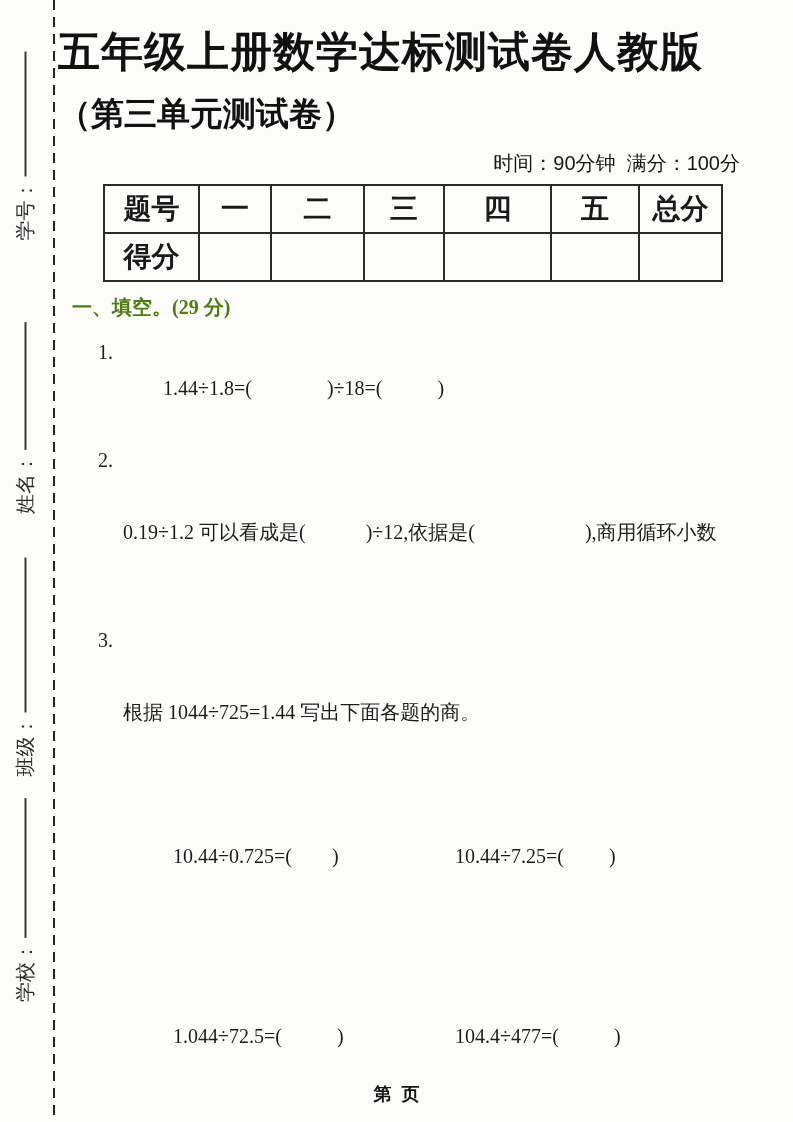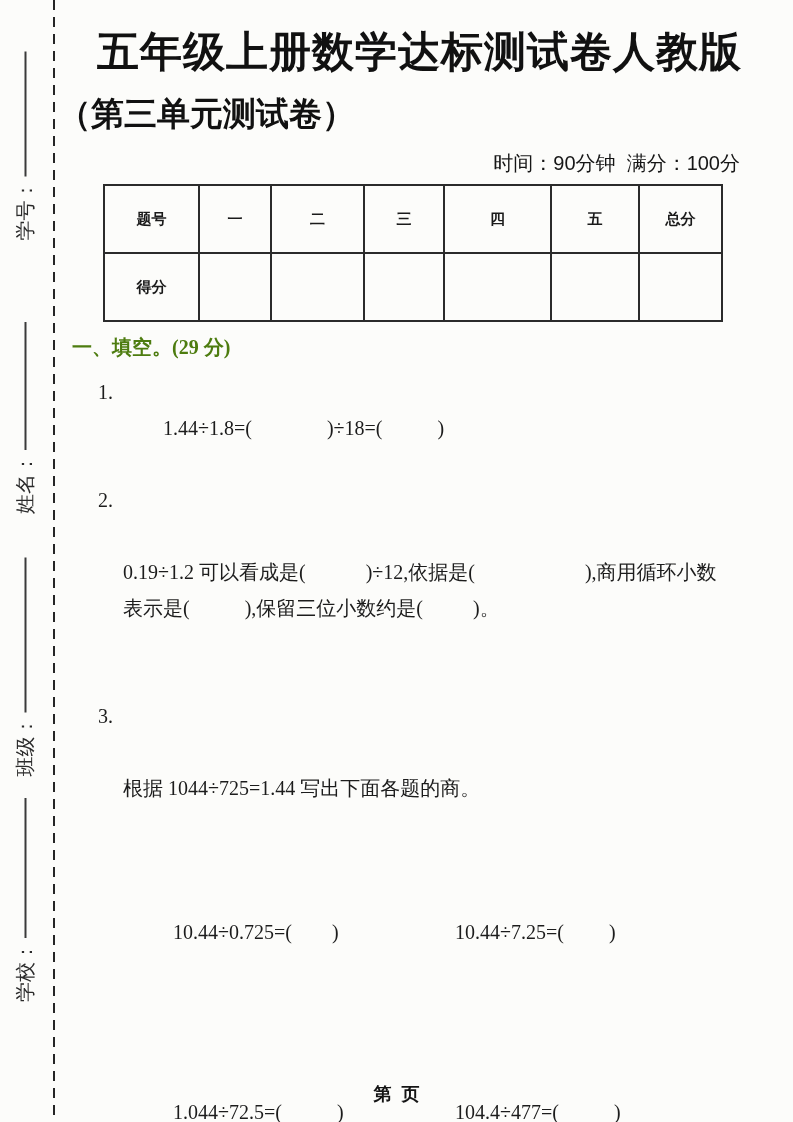--- a/index.html
+++ b/index.html
@@ -22,42 +22,42 @@
   .side-unit{
     position:absolute;left:25px;
     transform:translate(-50%,-50%) rotate(-90deg);
     display:flex;align-items:center;white-space:nowrap;
     font-size:20px;color:#2a2a2a;
   }
   .side-line{display:inline-block;height:0;border-bottom:2px solid #3a3a3a;margin-left:4px;}
   
   .content{position:absolute;left:58px;top:0;width:684px;}
   .title{
-    margin:28px 0 0;text-align:right;
+    margin:28px 0 0;text-align:left;
     font-family:"Liberation Sans","DejaVu Sans",sans-serif;
     font-weight:900;font-size:42px;line-height:48px;color:#111;
     letter-spacing:1px;
   }
   .subtitle{
     margin:18px 0 0;text-align:left;
     font-family:"Liberation Sans","DejaVu Sans",sans-serif;
     font-weight:900;font-size:33px;line-height:40px;color:#111;
   }
   .meta{
     margin:16px 2px 0 0;text-align:right;
     font-family:"Liberation Sans","DejaVu Sans",sans-serif;
     font-size:20px;line-height:26px;color:#161616;white-space:pre-wrap;
   }
   table.score{
     margin:8px 0 0 45px;border-collapse:collapse;width:618px;
     table-layout:fixed;
   }
   table.score td{
     border:2px solid #2b2b2b;height:34px;text-align:center;vertical-align:middle;
-    font-size:15px;font-weight:bold;color:#1a1a1a;padding:16px;
+    font-size:28px;font-weight:bold;color:#1a1a1a;padding:4px;
   }
   .sec-heading{
     margin:10px 0 12px 14px;font-size:20px;font-weight:bold;
     line-height:30px;color:#4d7c0f;white-space:pre-wrap;
   }
   .qlist{margin-top:4px;}
   .q{
     position:relative;padding-left:65px;font-size:20px;line-height:36px;
     white-space:pre-wrap;color:#1c1c1c;
   }
@@ -134,21 +134,21 @@
 
     <div class="sec-heading">一、填空。(29 分)</div>
 
     <div class="qlist">
 
       <div class="q">
         <span class="no">1.</span><span>1.44÷1.8=(               )÷18=(           )</span>
       </div>
 
       <div class="q">
-        <span class="no">2.</span><div>0.19÷1.2 可以看成是(            )÷12,依据是(                      ),商用循环小数</div><div>表示是(           ),保留三位小数约是(          )。</div>
+        <span class="no">2.</span><div>0.19÷1.2 可以看成是(            )÷12,依据是(                      ),商用循环小数</div>
       </div>
 
       <div class="q">
         <span class="no">3.</span><div>根据 1044÷725=1.44 写出下面各题的商。</div>
         <div class="q-row">
           <span class="col-l">10.44÷0.725=(        )</span><span>10.44÷7.25=(         )</span>
         </div>
         <div class="q-row">
           <span class="col-l">1.044÷72.5=(           )</span><span>104.4÷477=(           )</span>
         </div>

